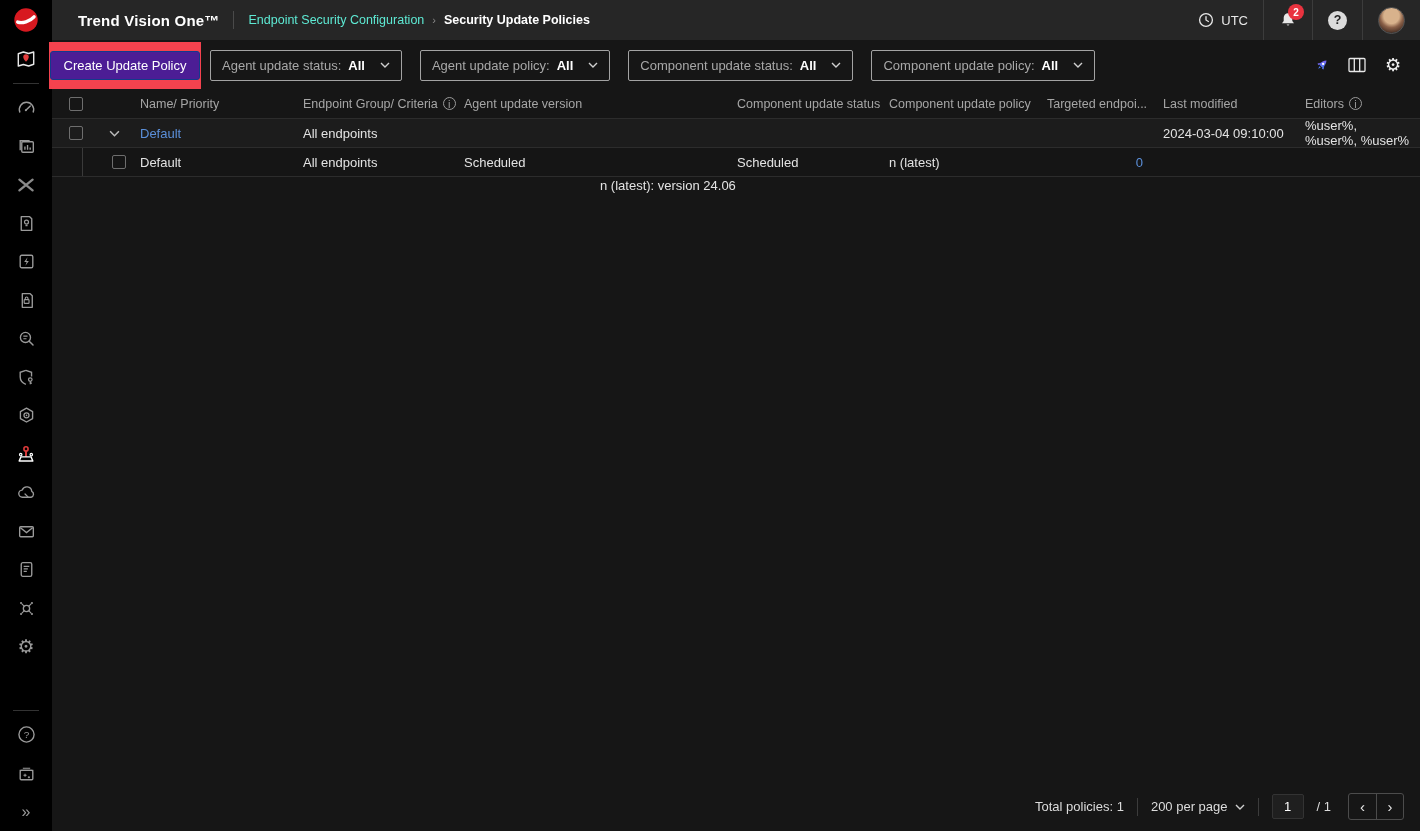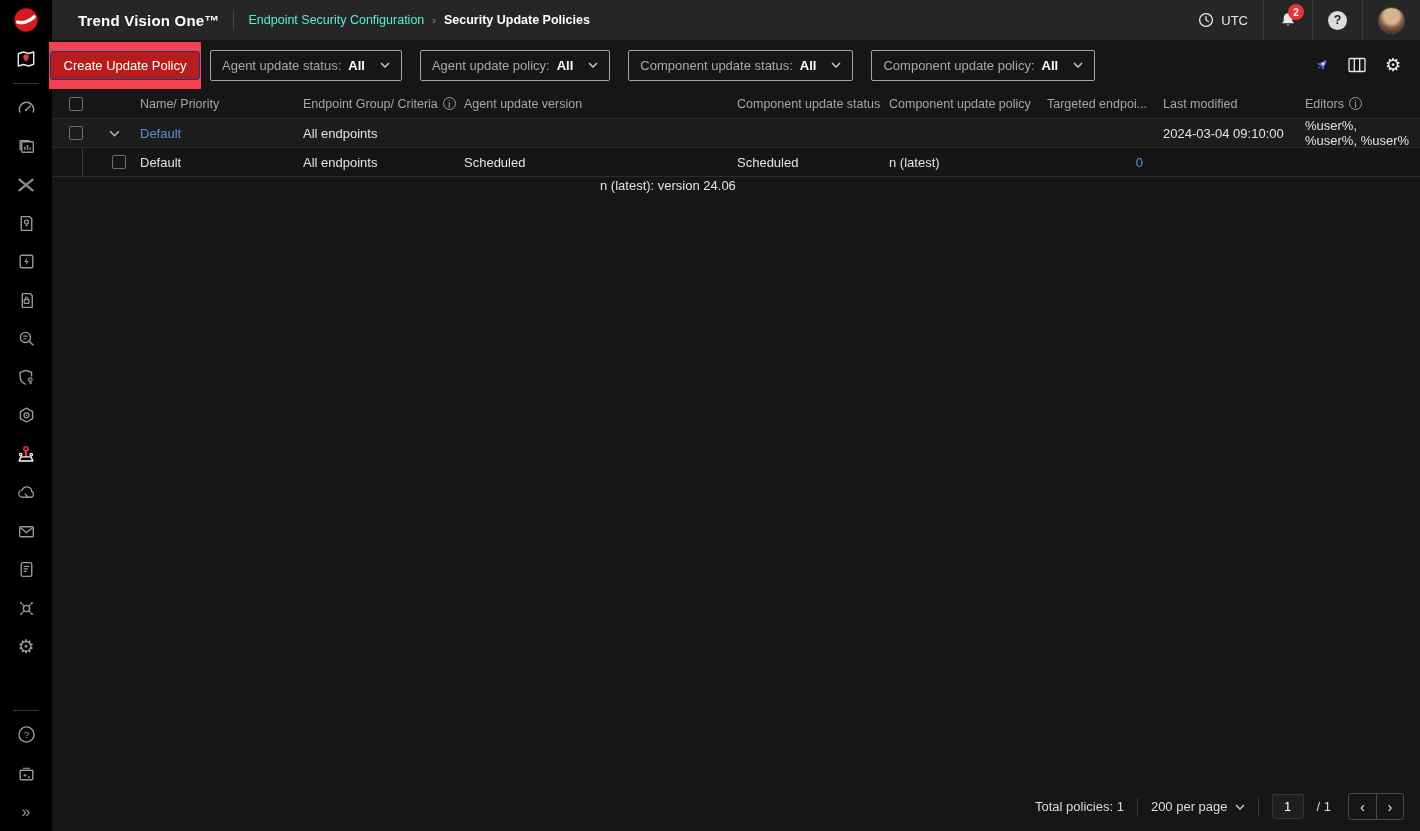--- a/index.html
+++ b/index.html
@@ -37,21 +37,21 @@
     background: radial-gradient(circle at 50% 32%, #d8b28c 0 36%, #8a6048 55%, #4e3428 78%, #2e2e2e 79%);
     border:1px solid #555; }
 
   
   .content { position:absolute; left:52px; top:40px; right:0; bottom:0; background:#161616; }
 
   
   .toolbar { height:50px; display:flex; align-items:center; position:relative; }
   .red-annotation { position:absolute; left:-3px; top:2px; width:152px; height:47px; background:#f4424e;
     display:flex; align-items:center; justify-content:center; z-index:20; }
-  .create-btn { background:#b91c1c; color:#fff; border:1px solid #123a8c; border-radius:3px;
+  .create-btn { background:#4c1d95; color:#fff; border:1px solid #123a8c; border-radius:3px;
     font-size:13px; font-family:"Liberation Sans",sans-serif; padding:6px 13px; cursor:pointer; }
   .filters { display:flex; gap:18px; margin-left:158px; }
   .filter { display:flex; align-items:center; gap:7px; height:31px; padding:0 11px;
     border:1px solid #a3a3a3; border-radius:2px; cursor:pointer; background:transparent; }
   .filter-label { color:#a8a8a8; font-size:13px; }
   .filter-value { color:#fff; font-size:13px; font-weight:700; }
   .filter .chev { margin-left:8px; }
   .toolbar-icons { margin-left:auto; display:flex; align-items:center; gap:16px; padding-right:17px; }
   .tool-icon { cursor:pointer; display:flex; align-items:center; justify-content:center; width:20px; height:20px; }
   .gear-glyph { font-size:18px; color:#f0f0f0; line-height:1; }

